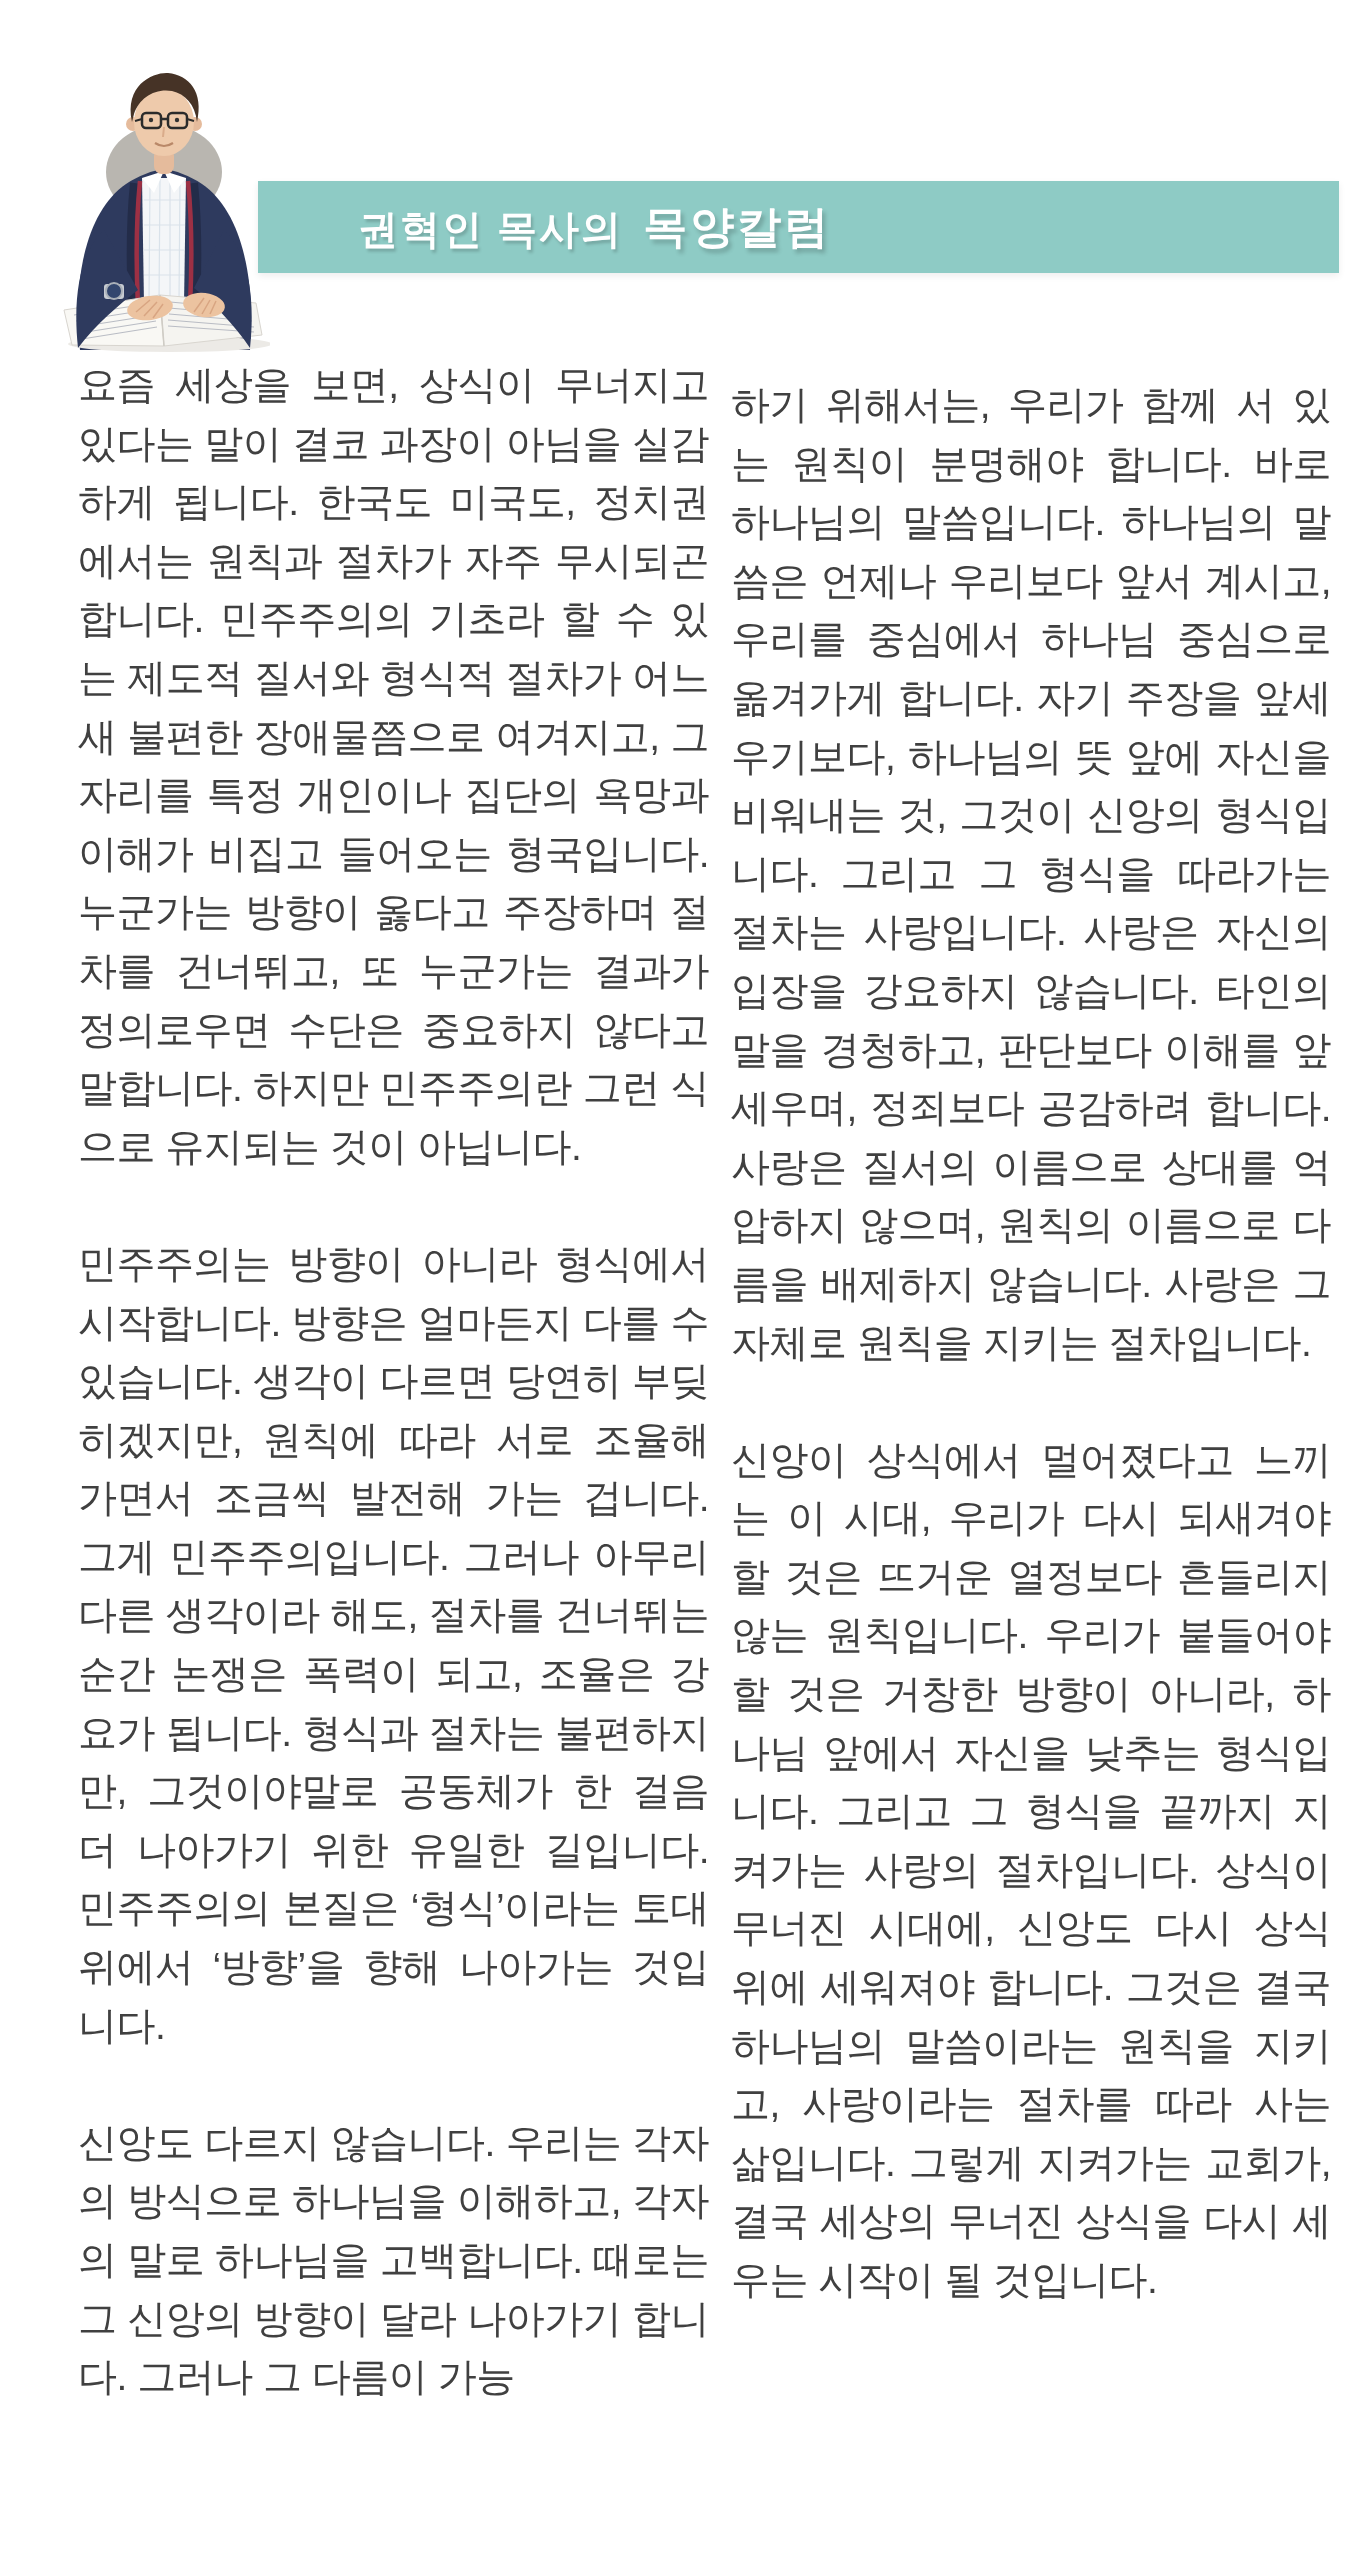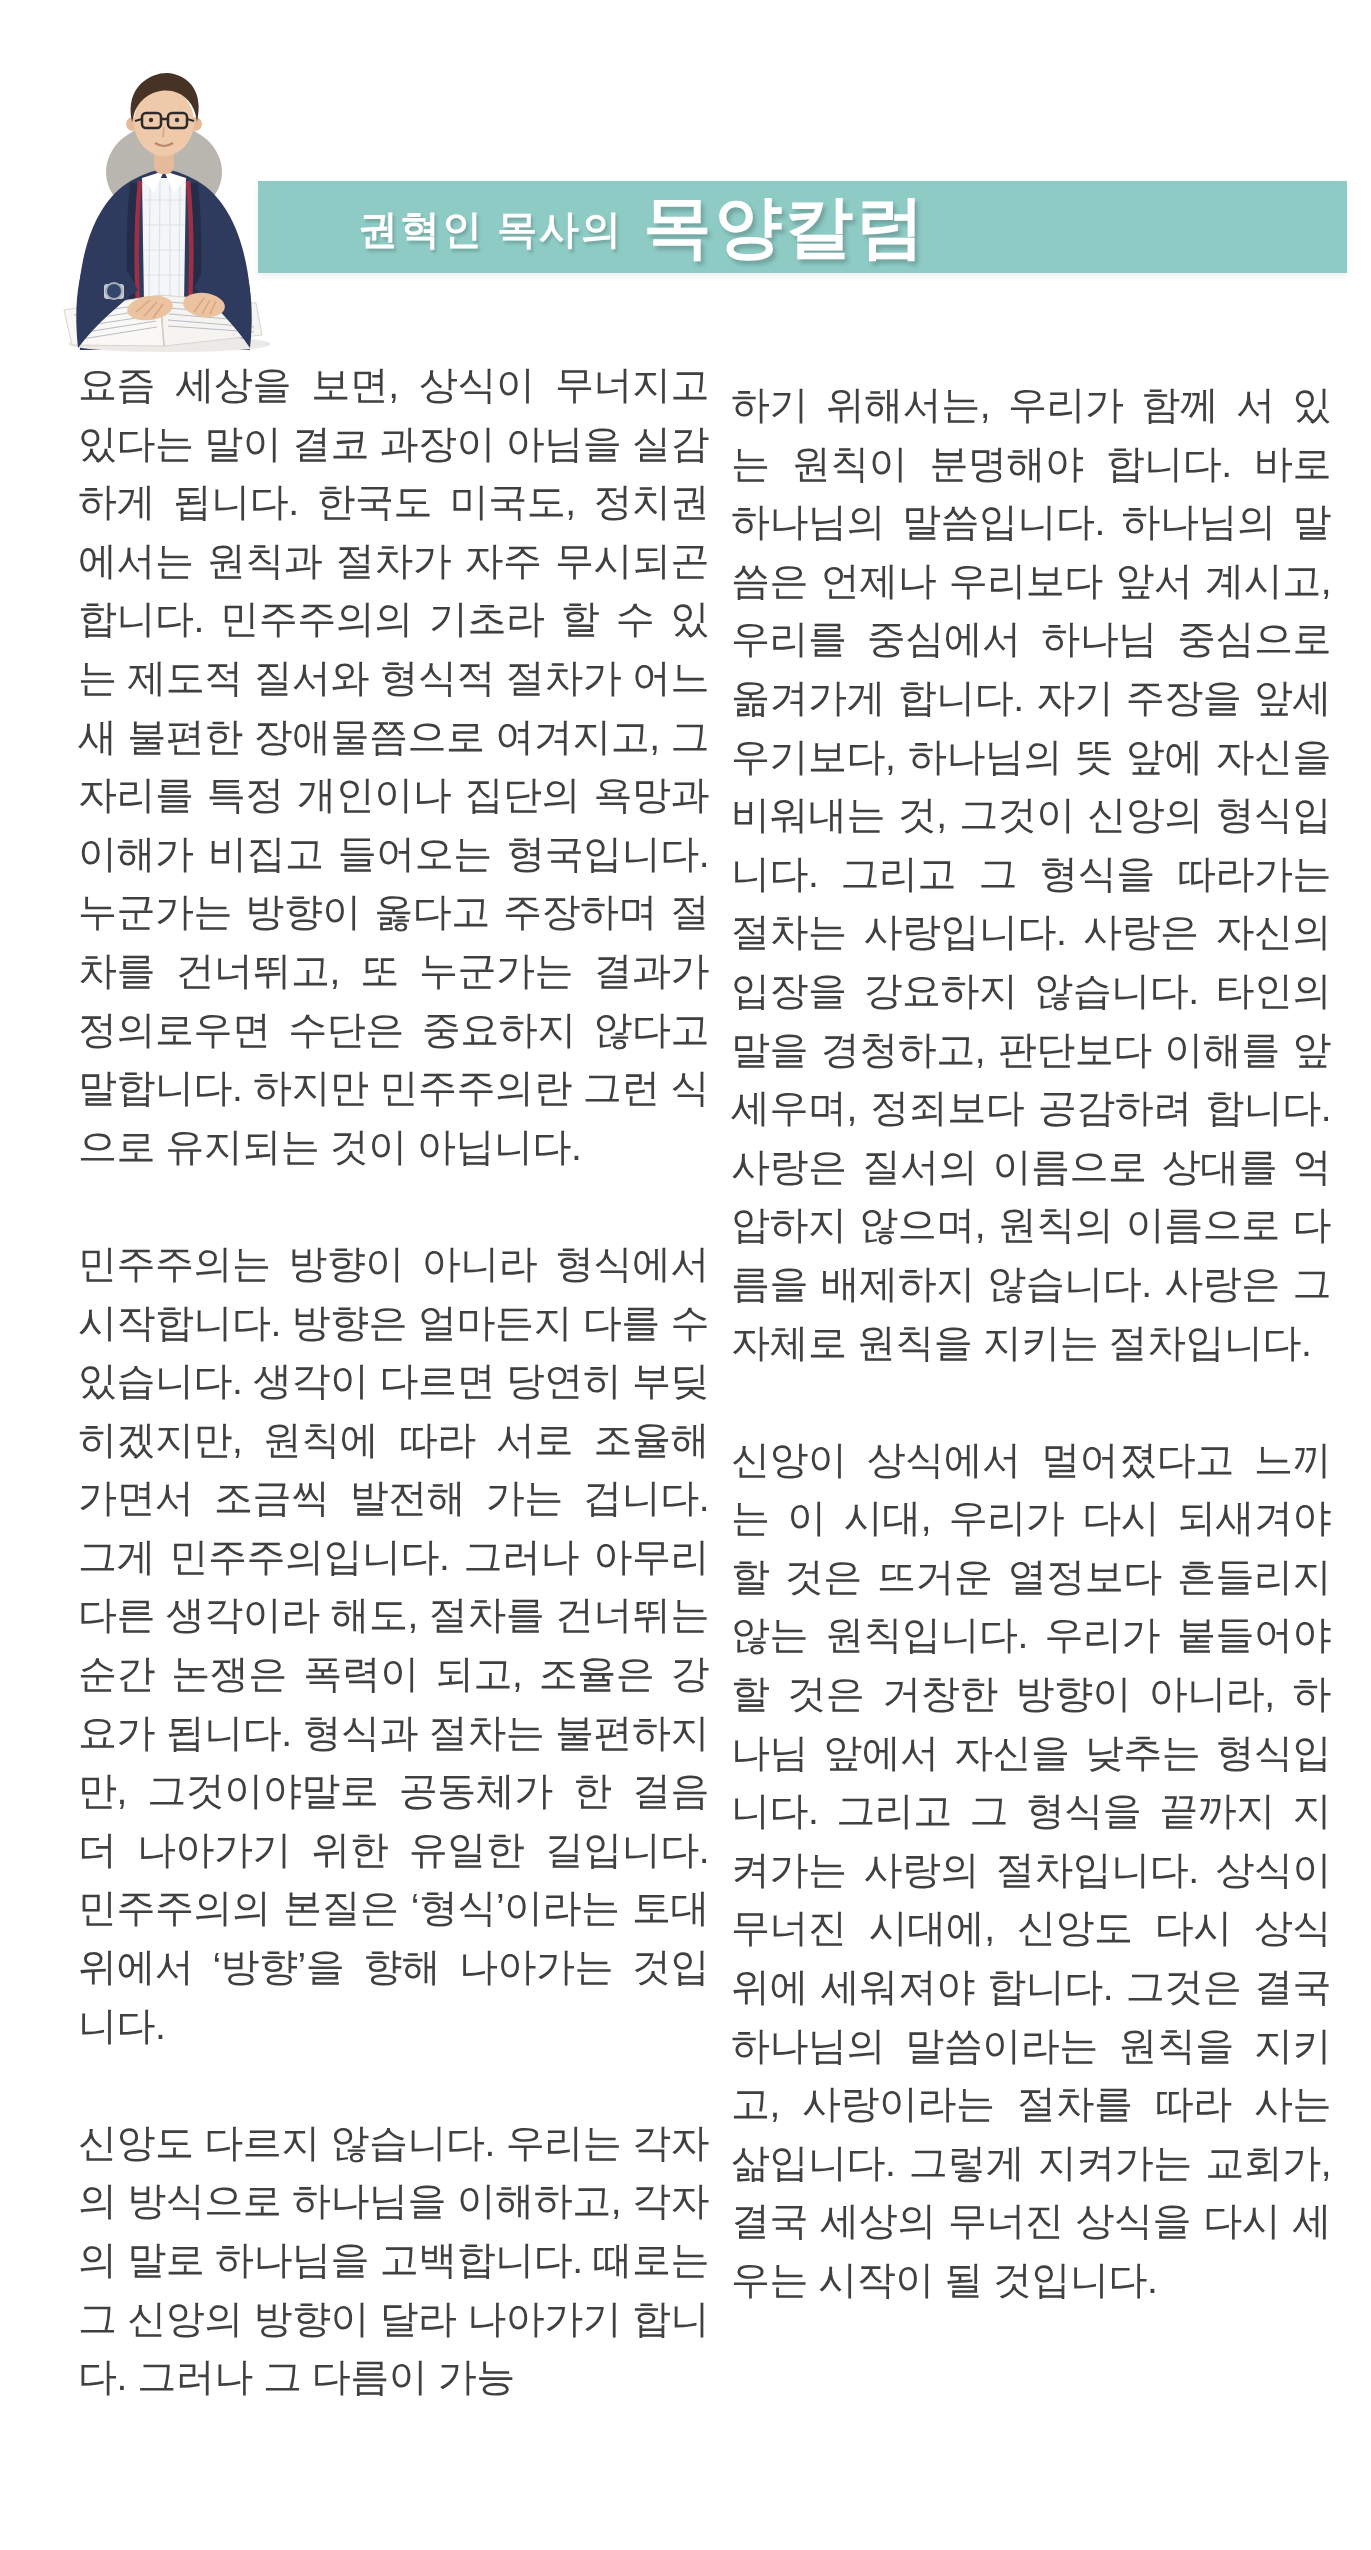--- a/index.html
+++ b/index.html
@@ -12,40 +12,39 @@
     font-family:"Liberation Sans", sans-serif;
   }
   
   .banner{
     position:absolute;
     left:258px; top:181px;
     width:1081px; height:92px;
     background:#8ecbc5;
     z-index:1;
     box-shadow:0 3px 7px rgba(0,0,0,0.07);
-    padding-left:8px;
   }
   .banner-title{
     position:absolute;
     left:100px; top:0; height:92px;
     display:flex;
     align-items:center;
     gap:20px;
     color:#ffffff;
     white-space:nowrap;
   }
   .banner-title .prefix{
     font-size:40px;
     font-weight:700;
     letter-spacing:2px;
     text-shadow:2px 3px 3px rgba(0,0,0,0.18);
     transform:translateY(2px);
   }
   .banner-title .main{
-    font-size:68px;
+    font-size:44px;
     font-weight:800;
     letter-spacing:3px;
     text-shadow:3px 4px 4px rgba(0,0,0,0.20);
   }
   
   .photo{
     position:absolute;
     left:58px; top:50px;
     width:212px; height:303px;
     z-index:3;

